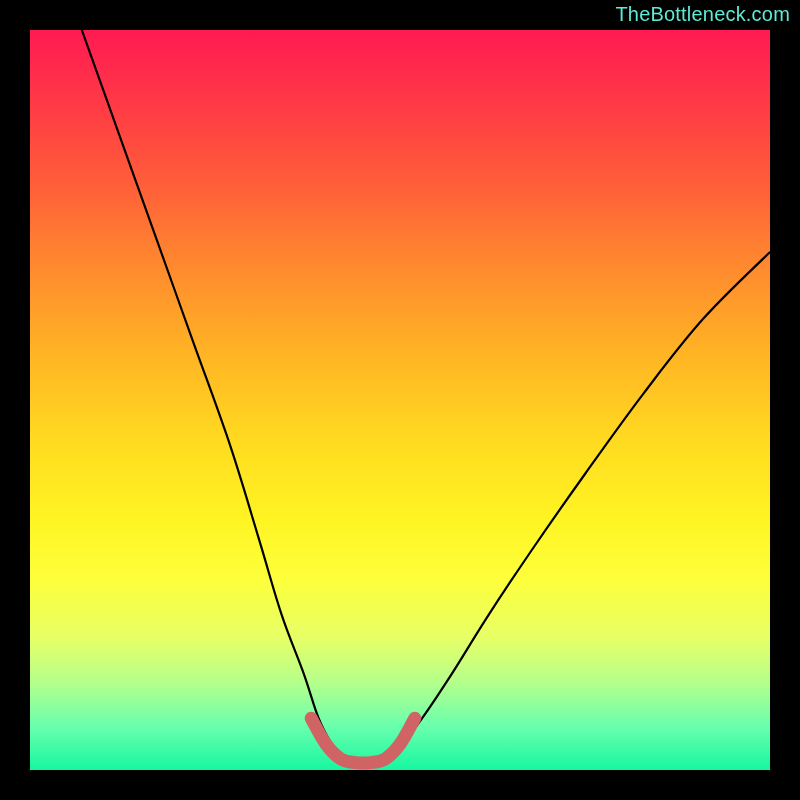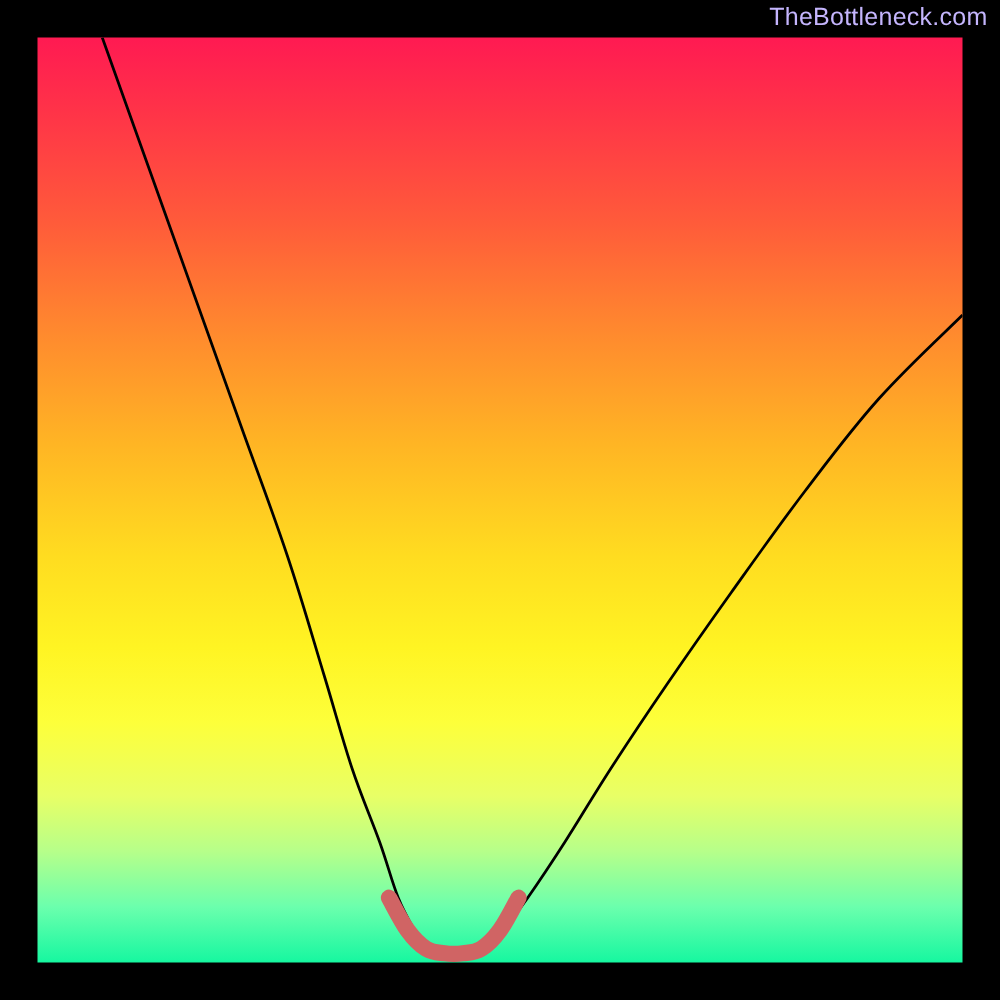--- a/index.html
+++ b/index.html
@@ -9,21 +9,21 @@
     height: 800px;
     background: #000;
     position: relative;
     overflow: hidden;
     font-family: Arial, Helvetica, sans-serif;
   }
   .watermark {
     position: absolute;
     top: 3px;
     right: 10px;
-    color: #c4b5fd;
+    color: #5eead4;
     font-size: 20px;
     z-index: 10;
     letter-spacing: 0.2px;
   }
   .plot-area {
     position: absolute;
     left: 30px;
     top: 30px;
     width: 740px;
     height: 740px;

